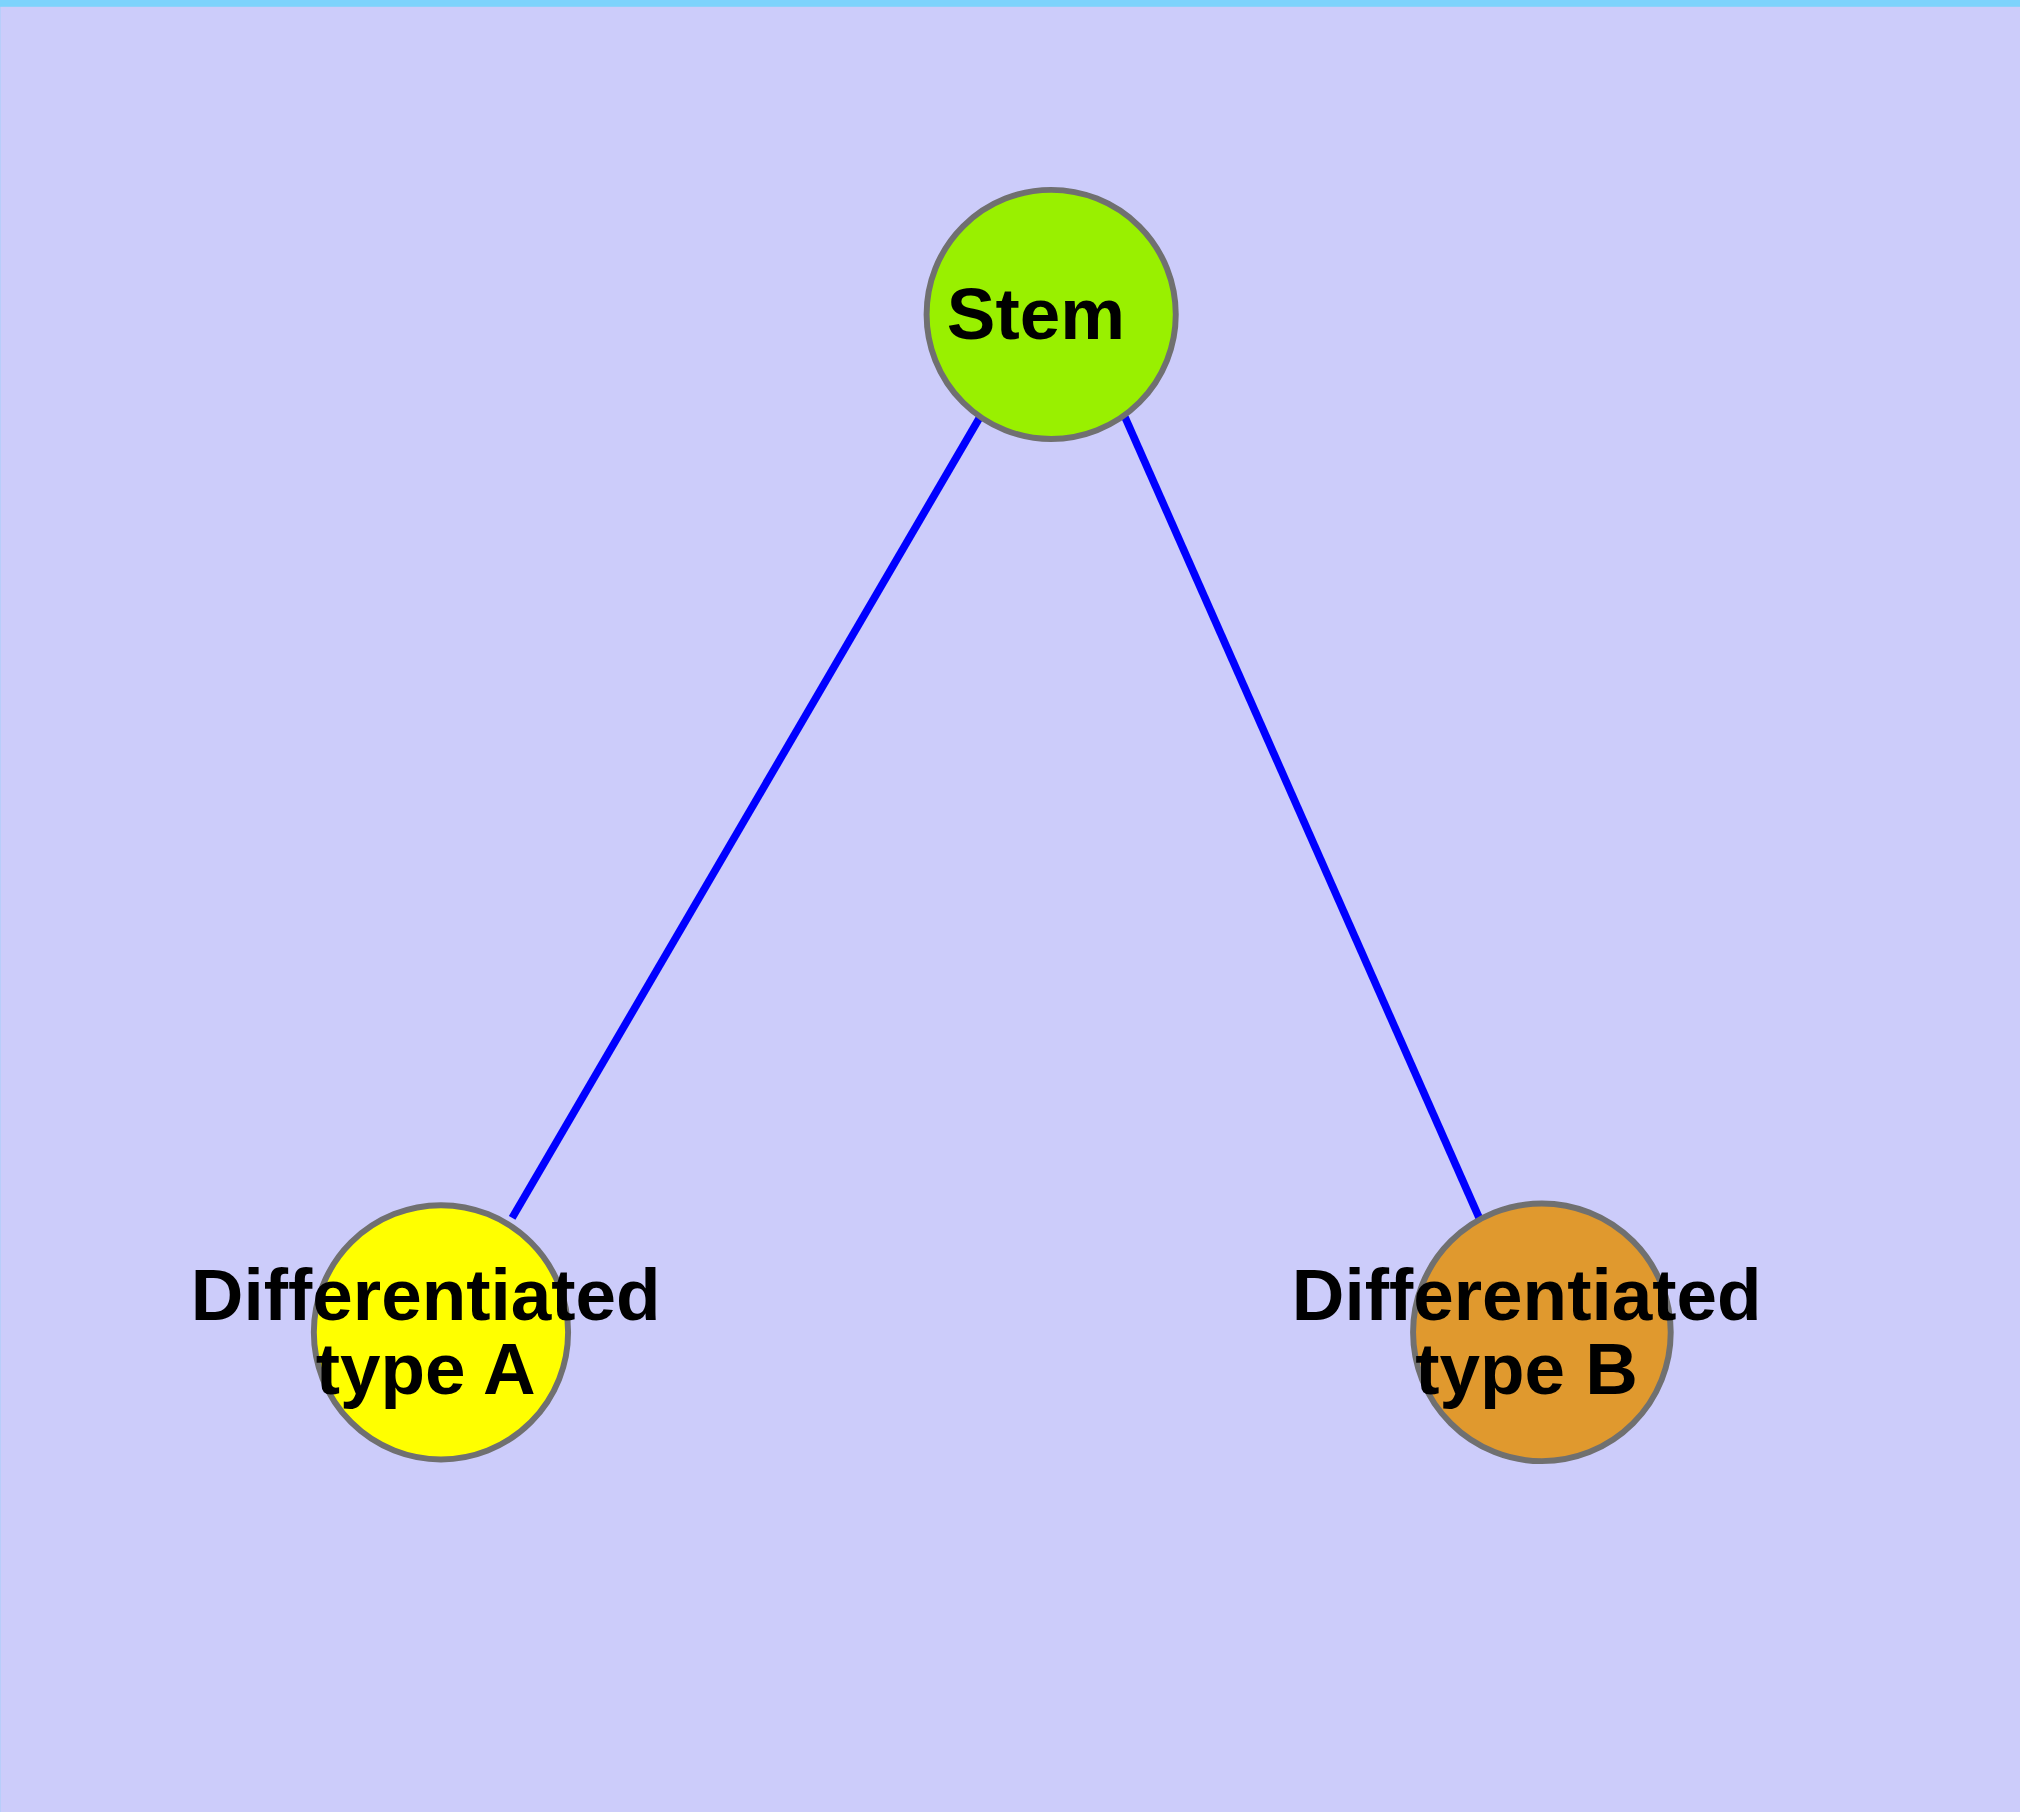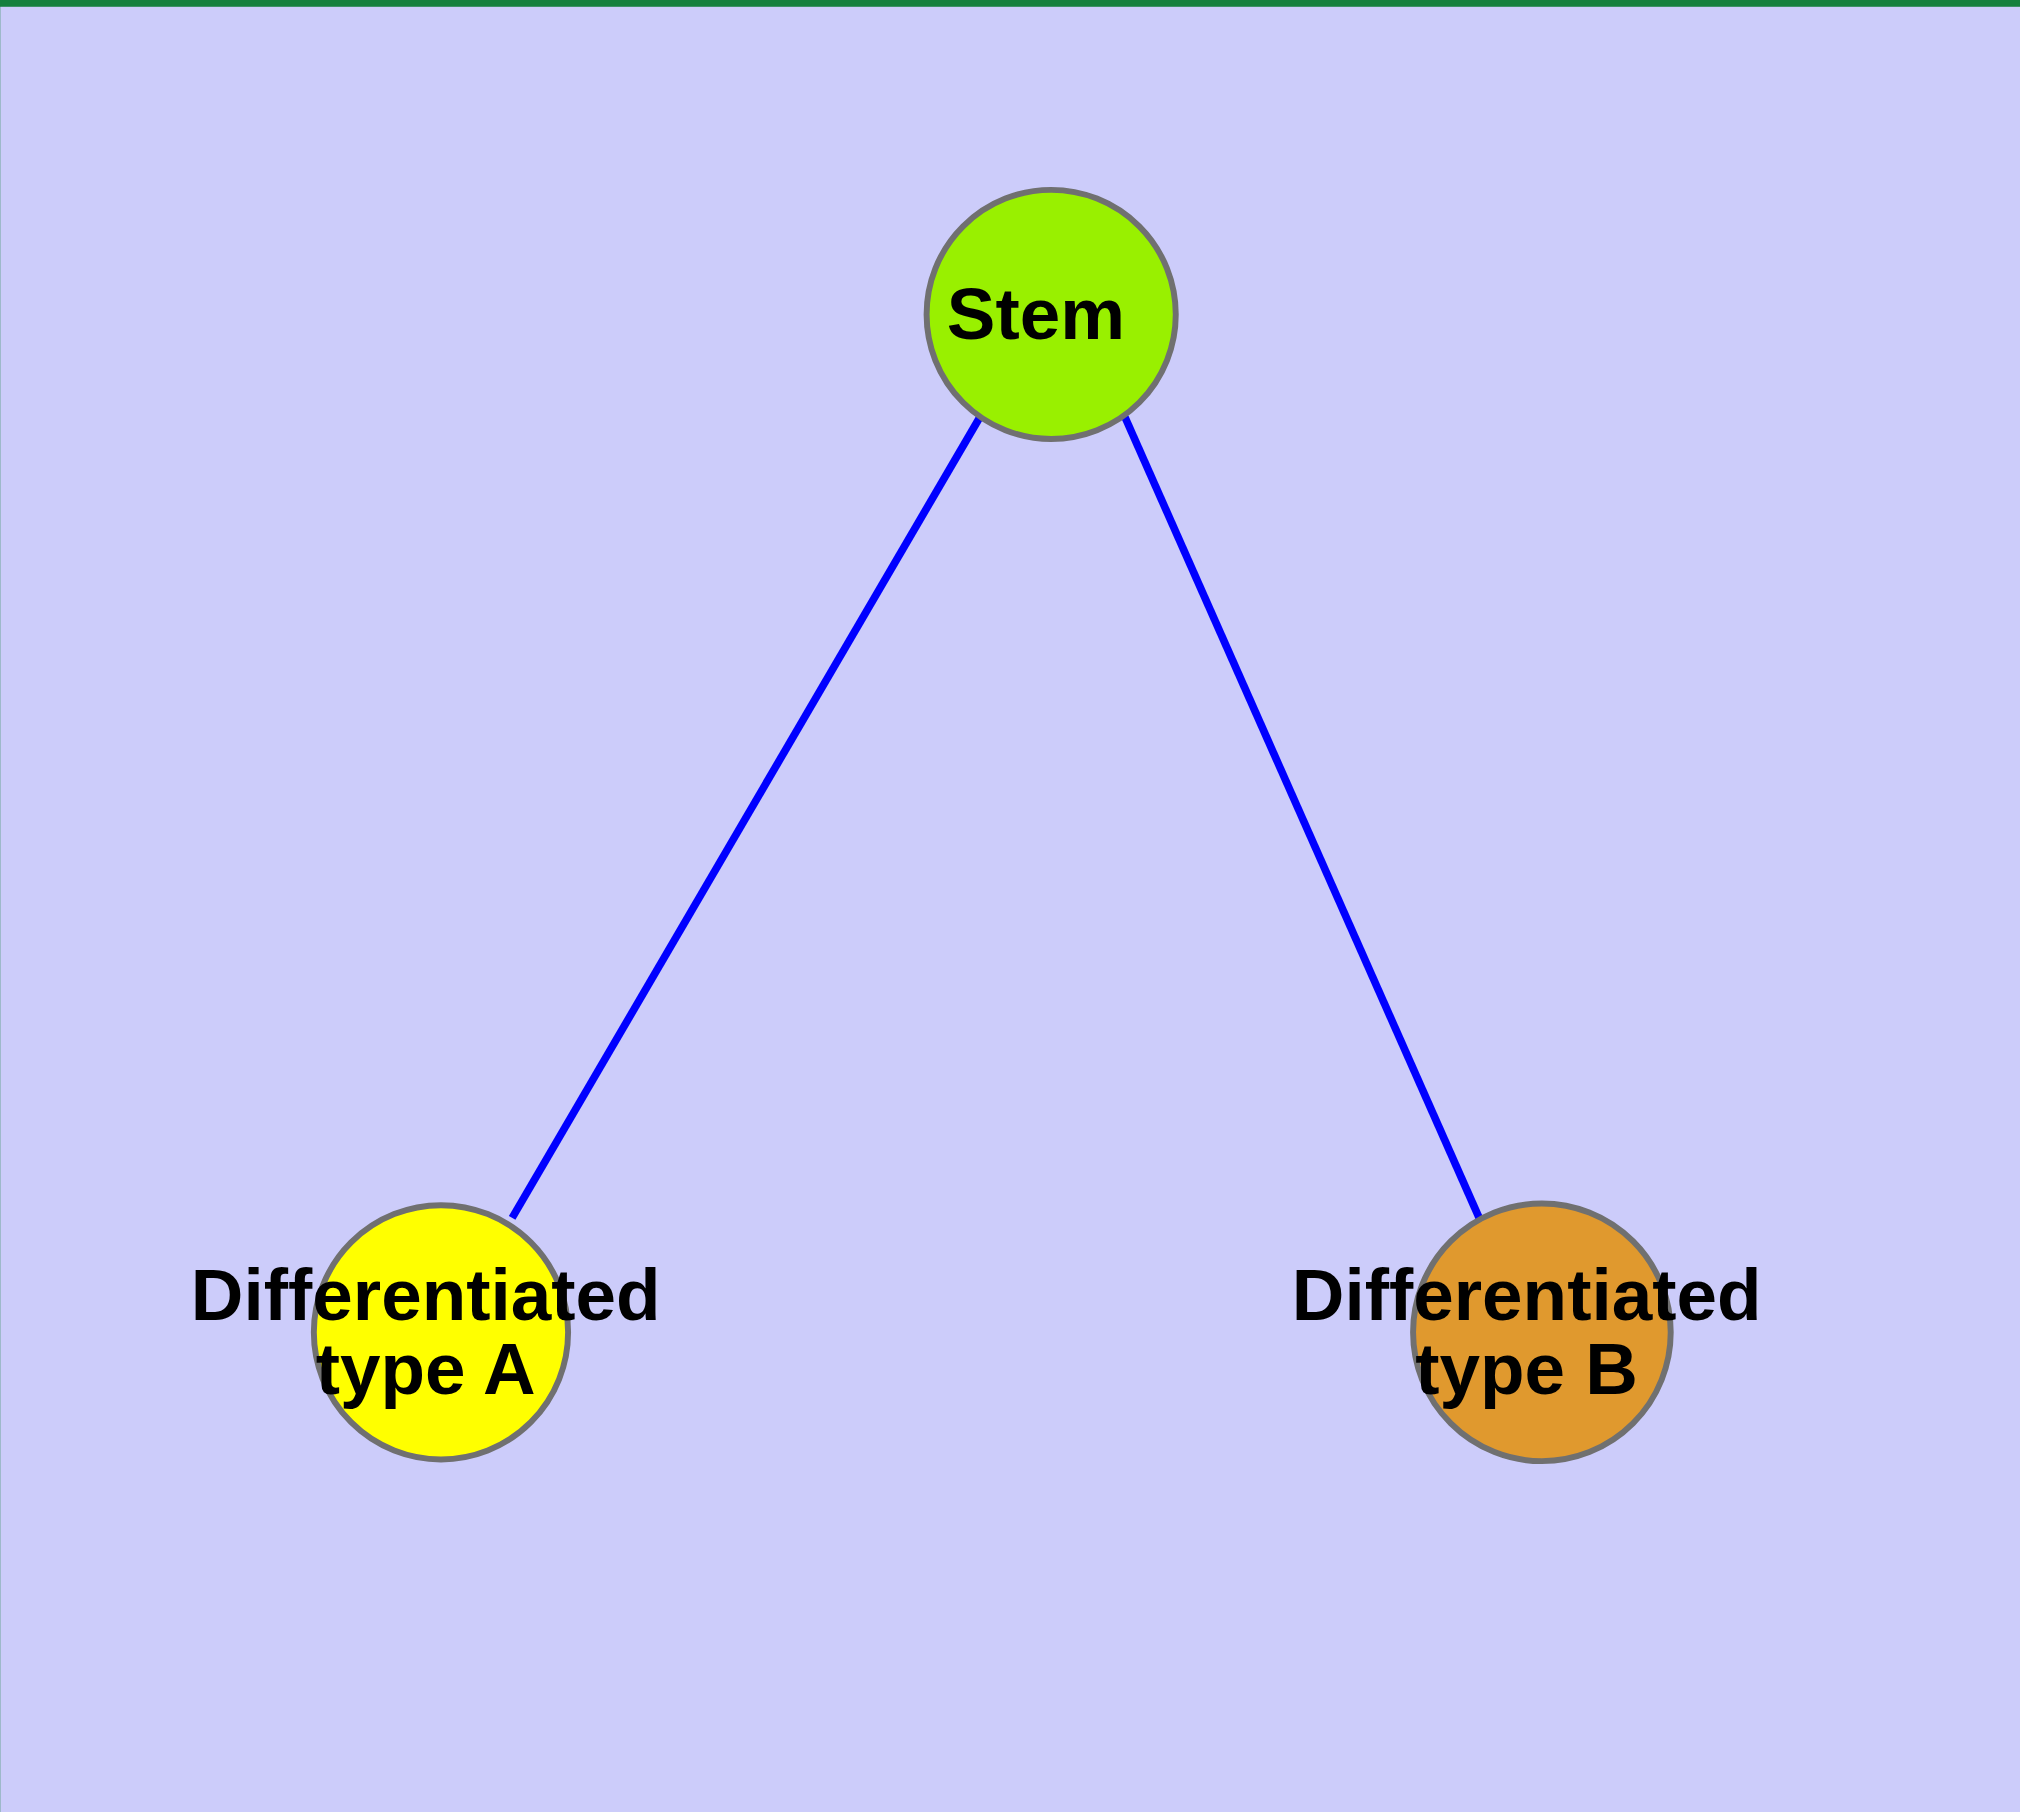--- a/index.html
+++ b/index.html
@@ -32,21 +32,21 @@
     font-family: "Liberation Sans", "DejaVu Sans", sans-serif;
     font-weight: bold;
     fill: #000000;
     text-anchor: middle;
     white-space: pre;
   }
 </style>
 </head>
 <body style="width: 2021px; height: 1812px;">
 
-<div id="graph-canvas" style="width: 2021px; height: 1812px; background: #15803d;">
+<div id="graph-canvas" style="width: 2021px; height: 1812px; background: #7dd3fc;">
   <svg id="graph-svg" viewBox="0 0 2384 2138" xmlns="http://www.w3.org/2000/svg">
 
     <rect id="bg-rect" x="0" y="8" width="2384" height="2130" fill="#ccccfa"></rect>
 
     <g id="edge-layer">
         <line x1="1156" y1="492" x2="604" y2="1437" stroke="#0000ff" stroke-width="9" stroke-linecap="butt"></line>
         <line x1="1327" y1="492" x2="1745" y2="1437" stroke="#0000ff" stroke-width="9" stroke-linecap="butt"></line>
       </g>
     <g id="node-layer">
         <g>

